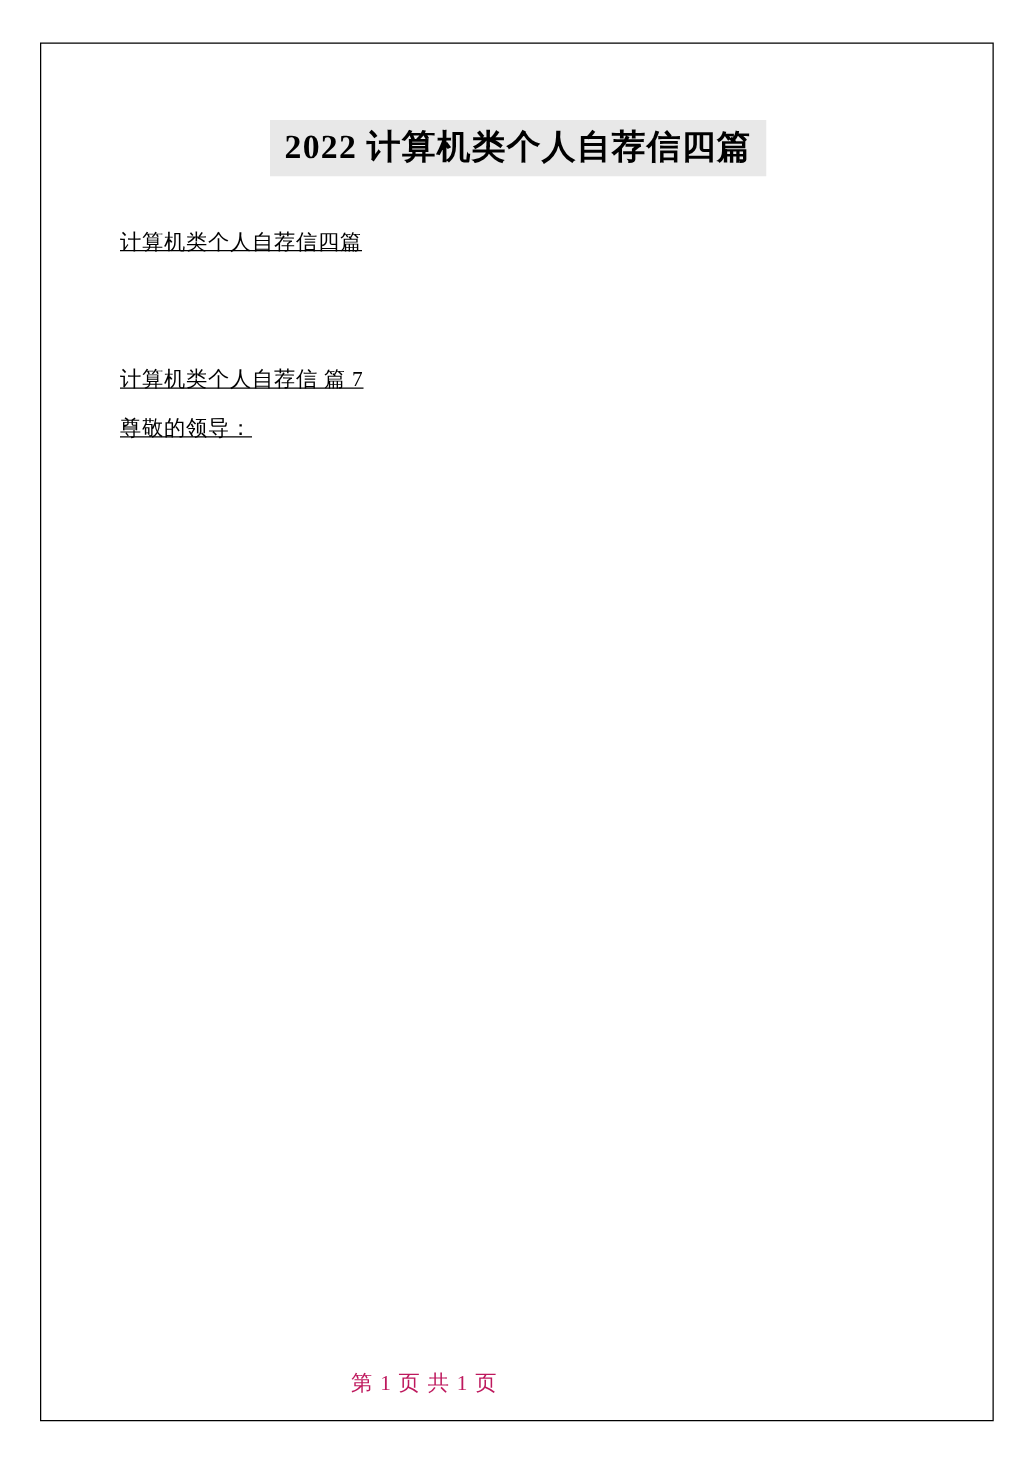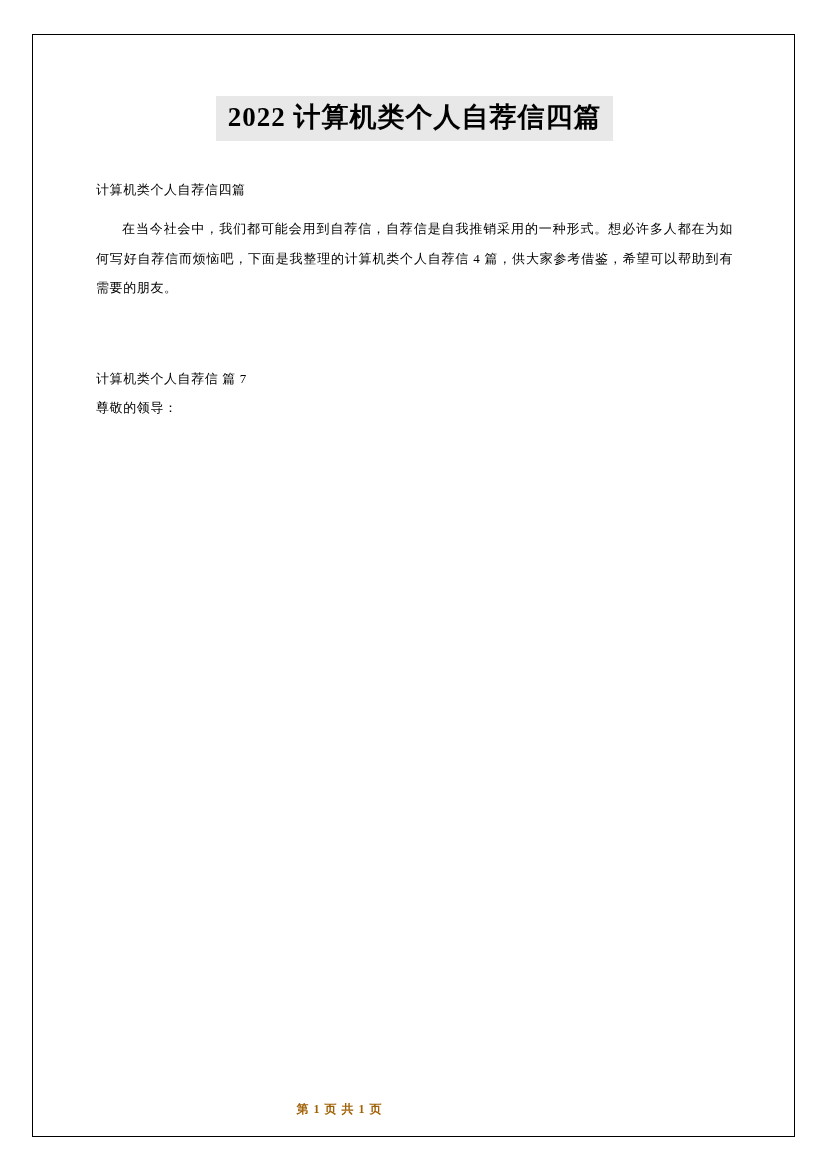--- a/index.html
+++ b/index.html
@@ -48,67 +48,66 @@
     margin: 0;
     line-height: 1.3;
   }
   .title-wrap {
     text-align: center;
     margin-top: 20px;
     margin-bottom: 34px;
   }
   p {
     margin: 0 0 0 0;
-    font-size: 13px;
+    font-size: 17px;
     line-height: 2.25;
     text-align: justify;
     letter-spacing: 0.6px;
+    text-decoration: underline;
   }
   .indent {
     text-indent: 2em;
   }
   .subhead {
     margin-top: 0;
     margin-bottom: 0;
   }
   .spacer-lg {
     height: 62px;
   }
   .spacer-sm {
     height: 10px;
   }
   .footer {
     position: absolute;
     left: 0;
     right: 0;
     bottom: 52px;
     text-align: center;
-    font-size: 12px;
+    font-size: 17px;
     letter-spacing: 1px;
-    color: #a16207;
-    font-weight: bold;
+    color: #be185d;
   }
 </style>
 </head>
 <body>
 
 <div class="page">
   <div class="page-border"></div>
 
   <div class="content">
 
     <div class="title-wrap">
       <h1 class="doc-title">2022 计算机类个人自荐信四篇</h1>
     </div>
 
     <p class="subhead">计算机类个人自荐信四篇</p>
 
     <div class="spacer-sm"></div>
 
-    <p class="indent">在当今社会中，我们都可能会用到自荐信，自荐信是自我推销采用的一种形式。想必许多人都在为如何写好自荐信而烦恼吧，下面是我整理的计算机类个人自荐信 4 篇，供大家参考借鉴，希望可以帮助到有需要的朋友。</p>
 
     <div class="spacer-lg"></div>
 
     <p>计算机类个人自荐信  篇 7</p>
 
     <p>尊敬的领导：</p>
 
 
   </div>
 

